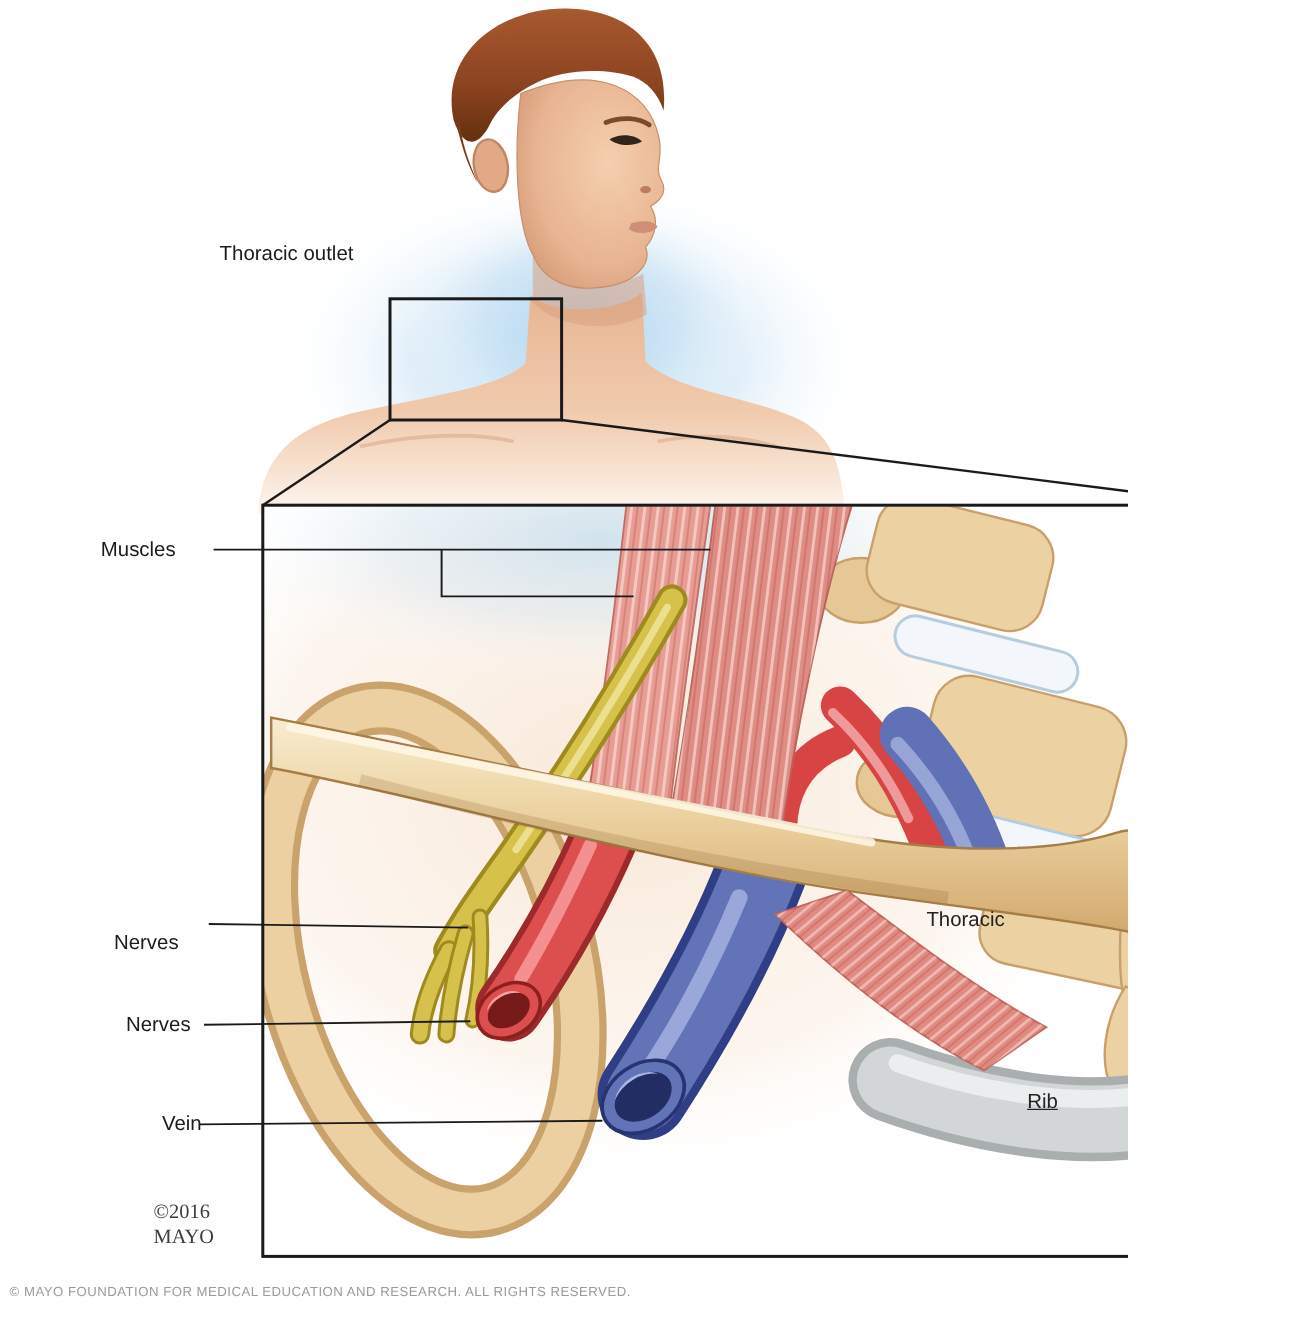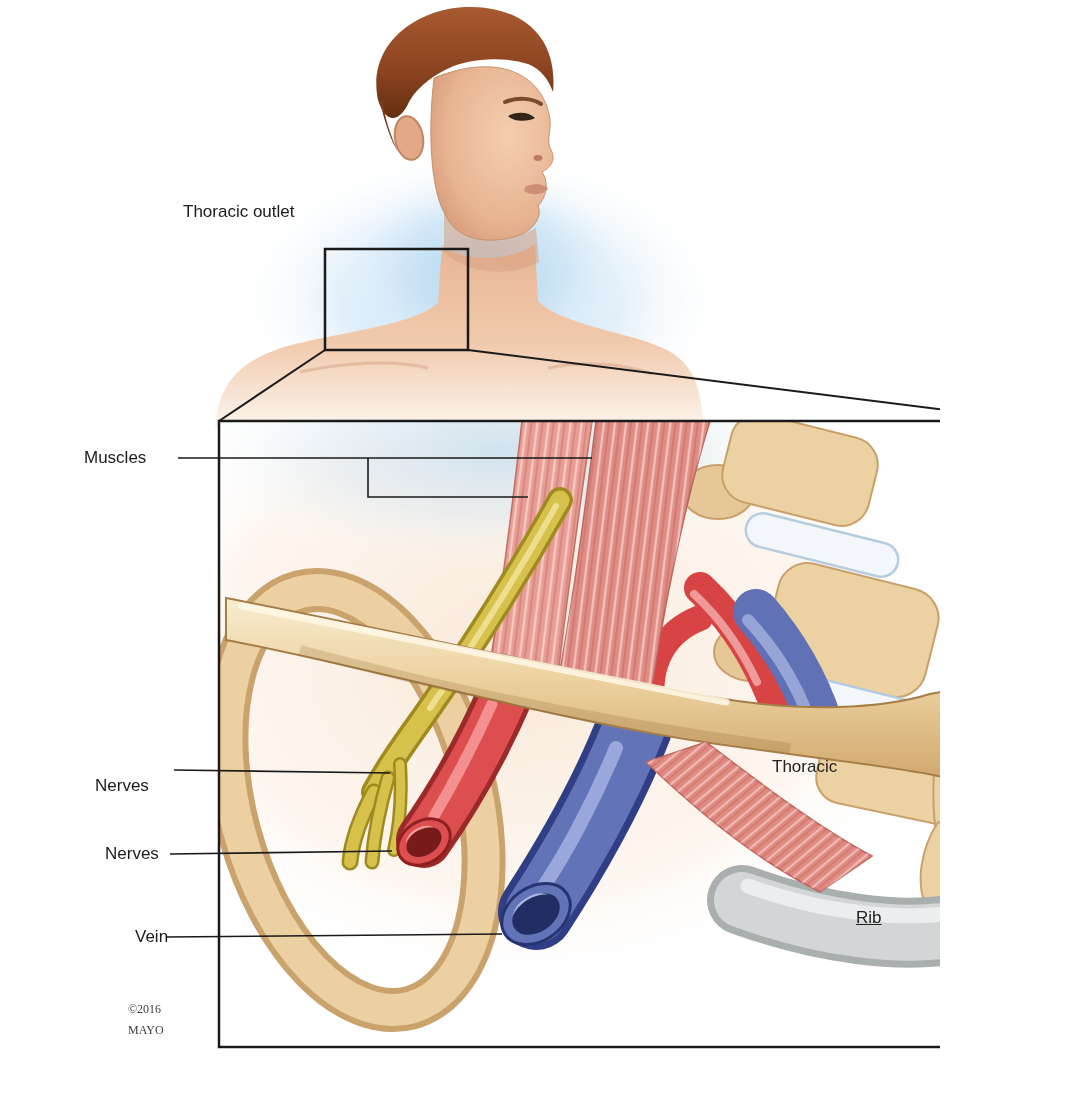--- a/index.html
+++ b/index.html
@@ -8,21 +8,21 @@
     font-family:"Liberation Sans","DejaVu Sans",sans-serif;color:#1b1b1b;
   }
   .artwork{position:absolute;left:0;top:0;}
   .label{
     position:absolute;font-size:17px;line-height:20px;color:#1b1b1b;white-space:nowrap;
   }
   .label.on-art{color:#222;}
   .copyright{
     position:absolute;left:128px;top:999px;
     font-family:"Liberation Serif","DejaVu Serif",serif;
-    font-size:12px;line-height:21px;color:#3c3c3c;
+    font-size:17px;line-height:21px;color:#3c3c3c;
   }
   .footer{
     position:absolute;left:8px;top:1071px;
     font-size:11px;letter-spacing:0.4px;color:#9a9a9a;white-space:nowrap;
   }
 </style>
 </head>
 <body>
 
 <div class="page">
@@ -213,13 +213,14 @@
   <div class="label" style="left:124px;top:927px;margin-left:11px;">Vein</div>
 
   <div class="label on-art" style="left:772px;top:757px;">Thoracic</div>
   <div class="label on-art" style="left:856px;top:908px;text-decoration:underline;">Rib</div>
 
   <div class="copyright">
     <div>©2016</div>
     <div>MAYO</div>
   </div>
 
+  <div class="footer">© MAYO FOUNDATION FOR MEDICAL EDUCATION AND RESEARCH. ALL RIGHTS RESERVED.</div>
 </div>
 
 </body></html>

